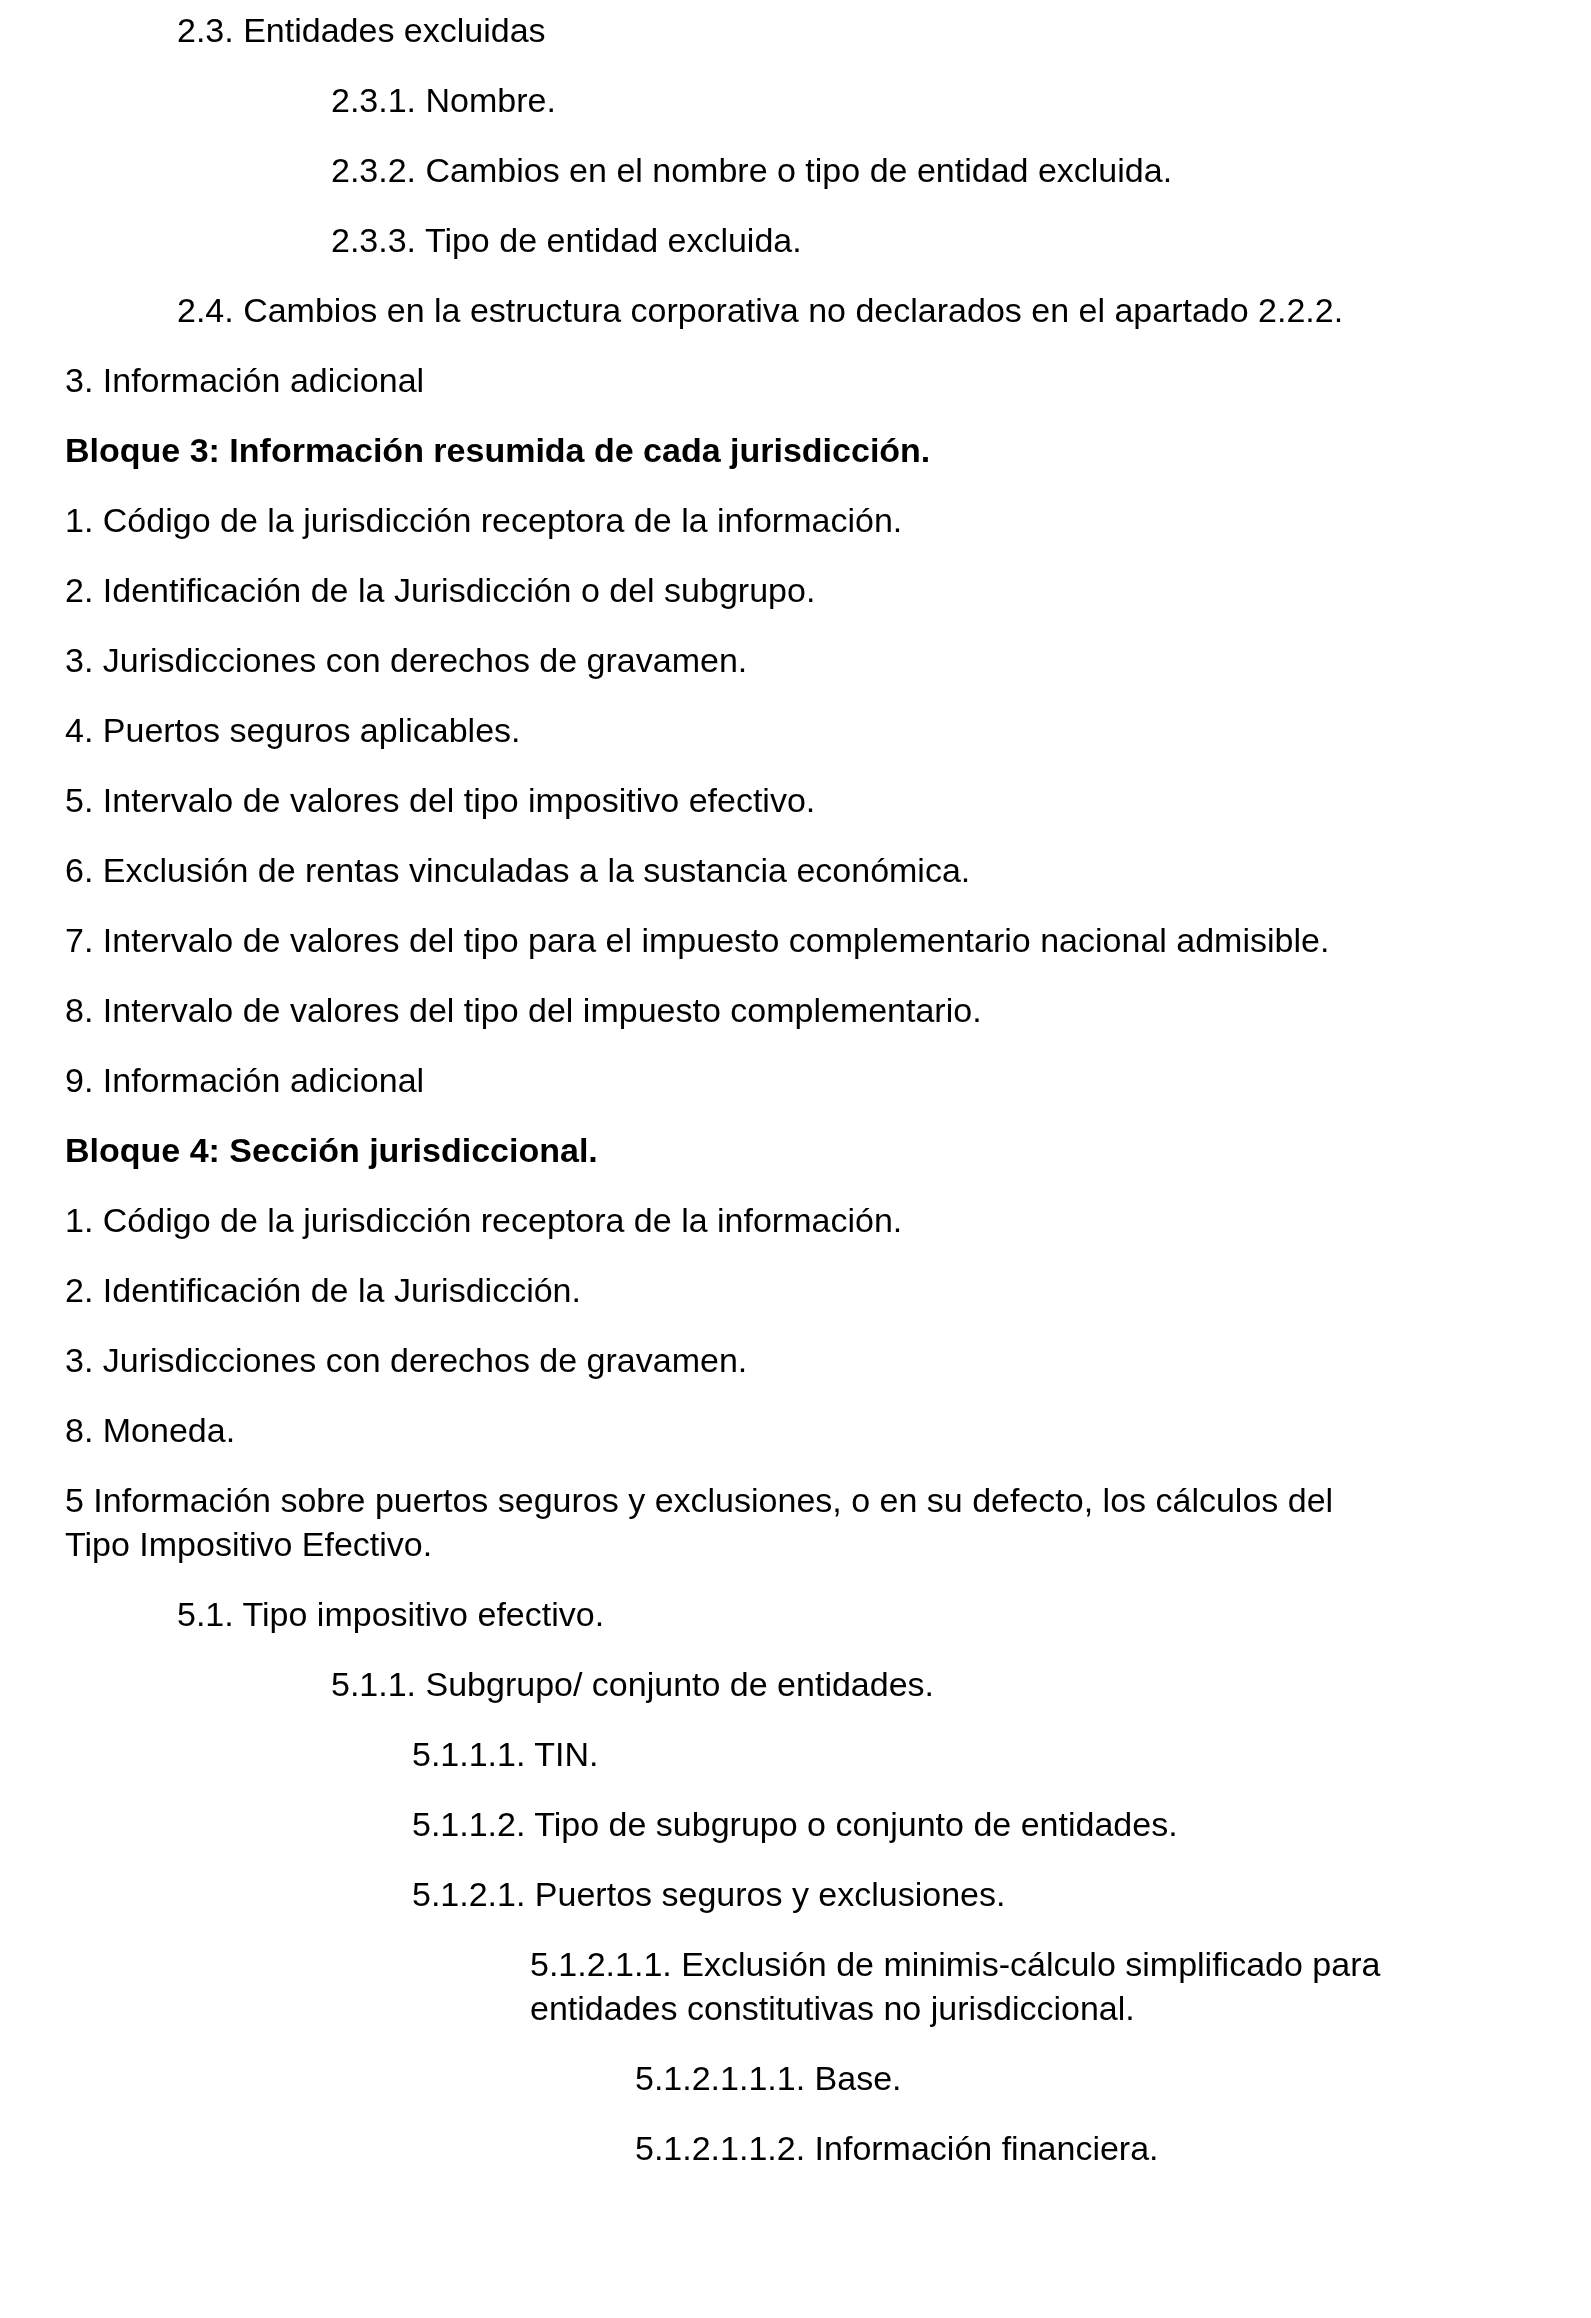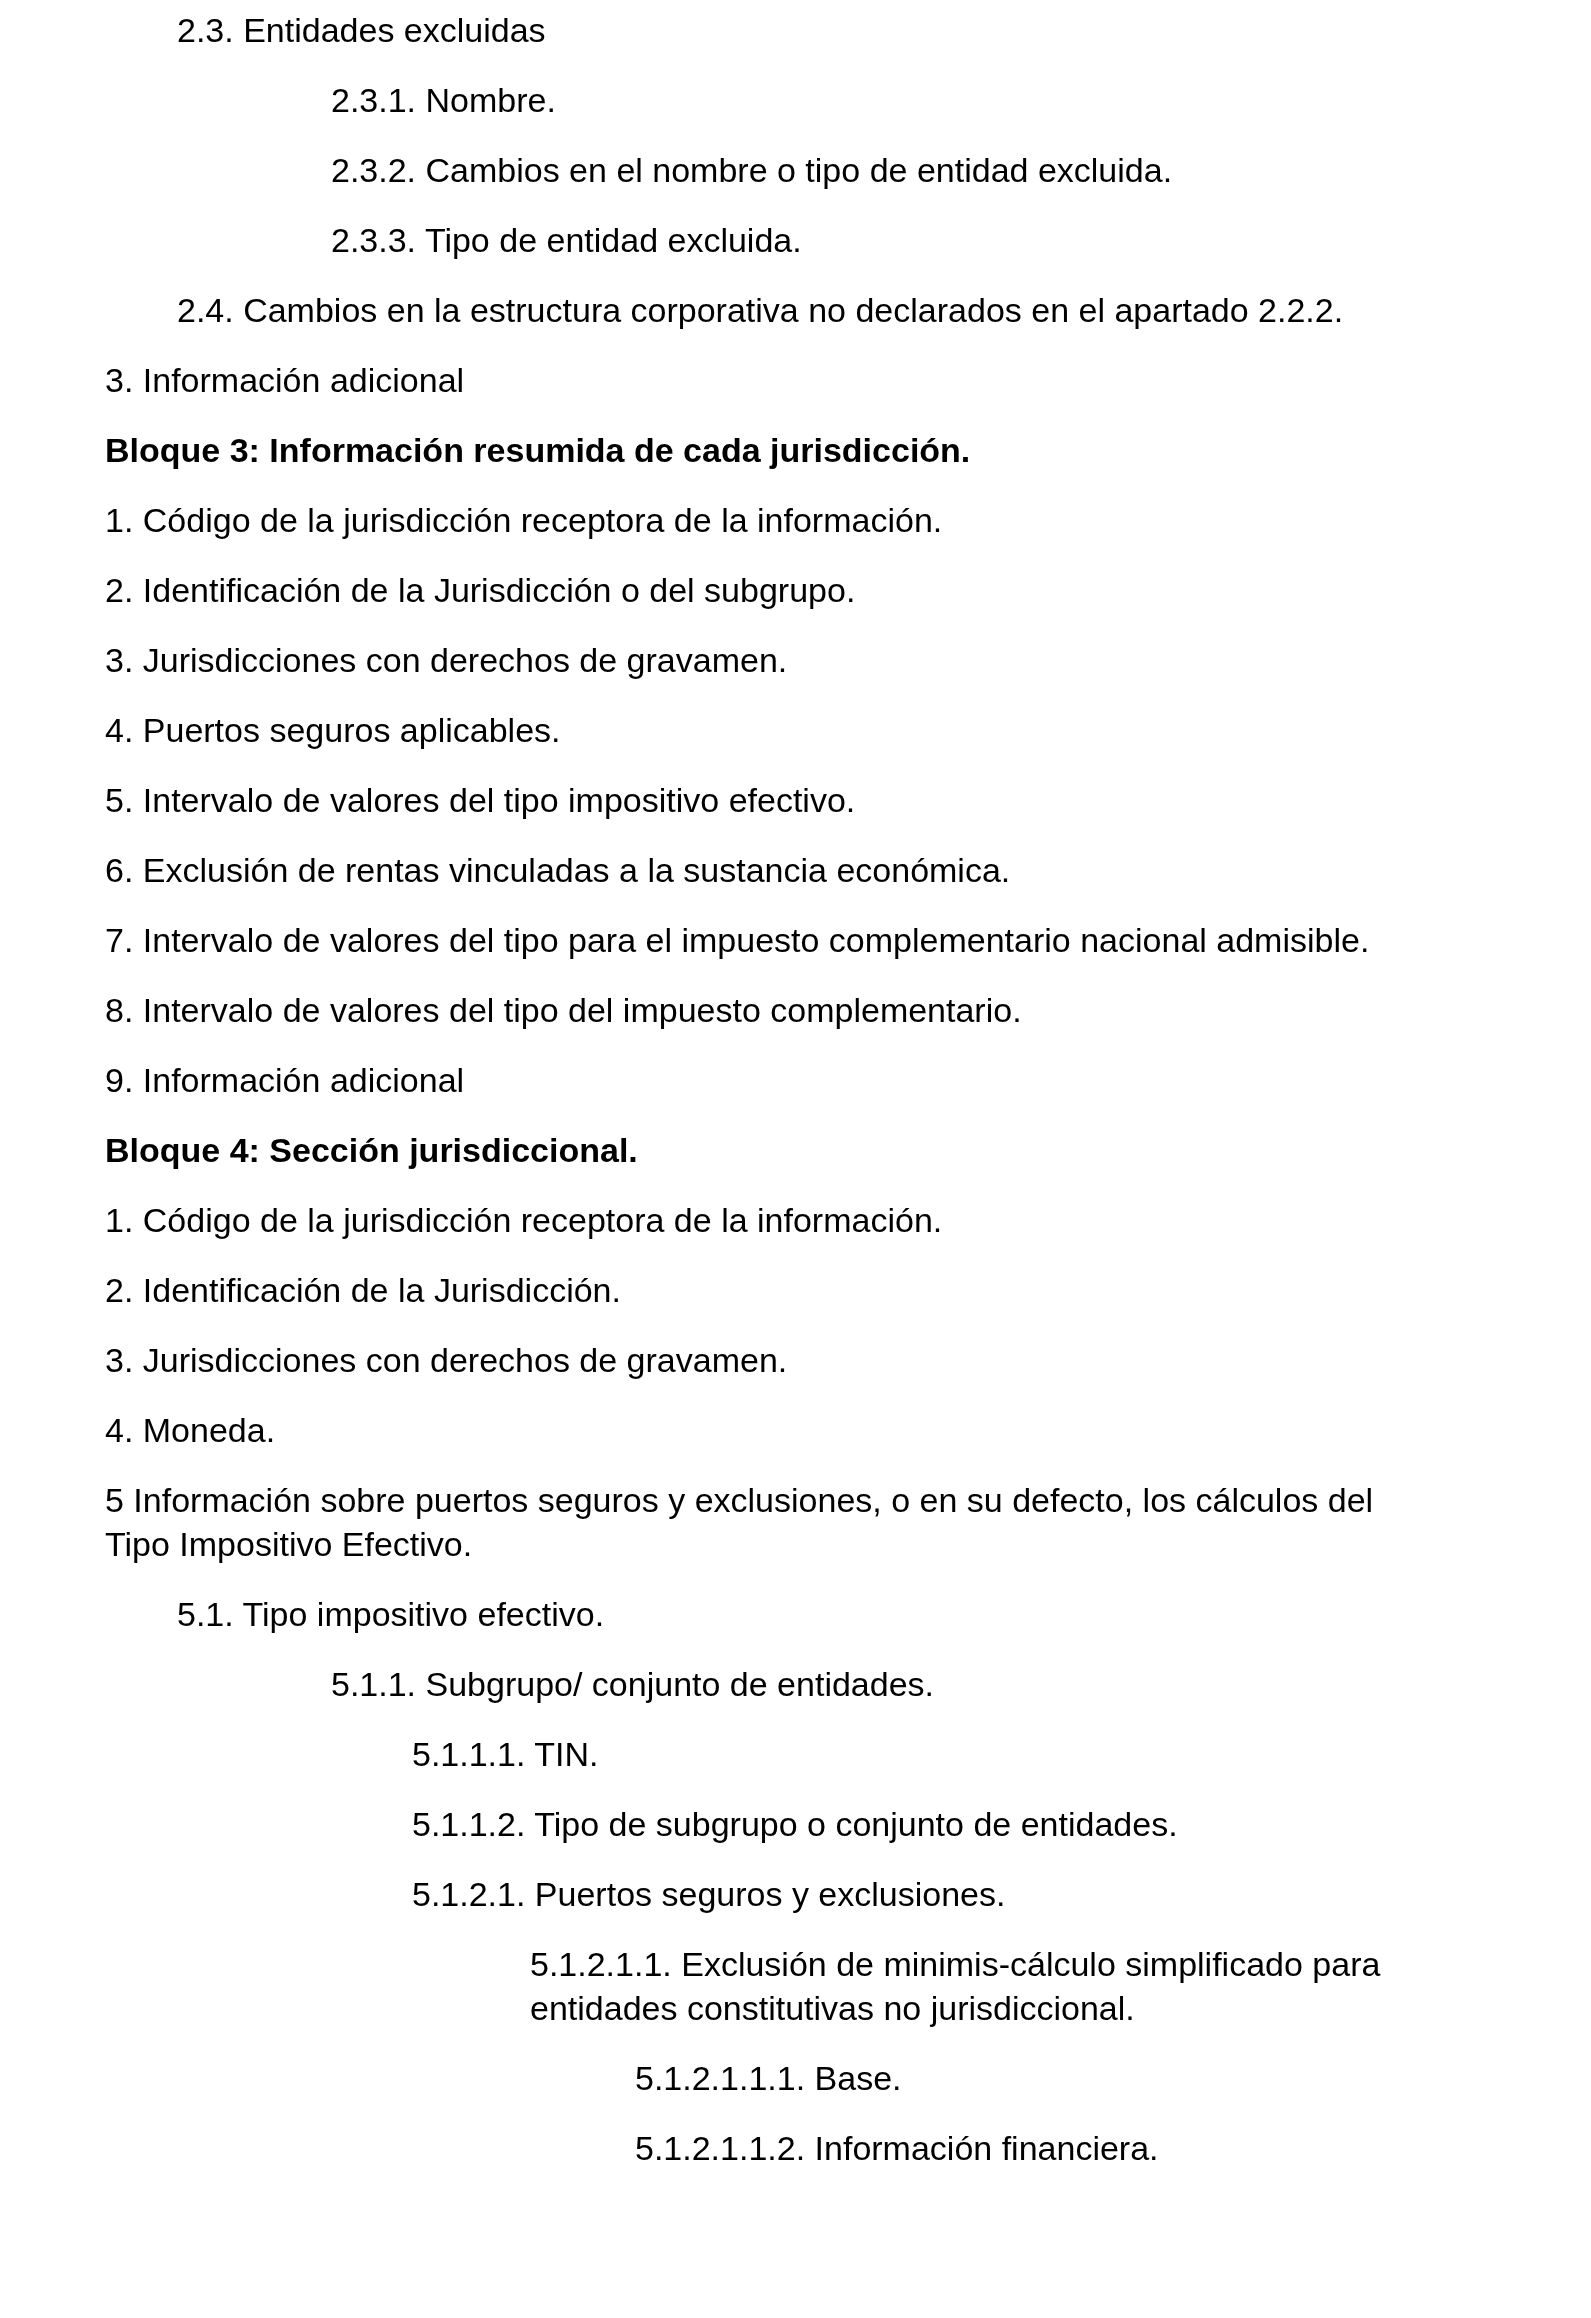--- a/index.html
+++ b/index.html
@@ -24,21 +24,21 @@
   }
   .para {
     margin: 0 0 26px 0;
   }
   .line {
     line-height: 44px;
     white-space: nowrap;
   }
   .bold { font-weight: bold; }
   .italic { }
-  .indent-0 { padding-left: 65px; margin-left: 40px; }
+  .indent-0 { padding-left: 65px; }
   .indent-1 { padding-left: 177px; }
   .indent-2 { padding-left: 295px; margin-left: 36px; }
   .indent-3 { padding-left: 412px; }
   .indent-4 { padding-left: 530px; }
   .indent-5 { padding-left: 635px; }
 </style>
 </head>
 <body>
 
 <main class="page">
@@ -96,21 +96,21 @@
     <div class="para indent-0">
       <div class="line"><span>1. Código de la jurisdicción receptora de la información.</span></div>
     </div>
     <div class="para indent-0">
       <div class="line"><span>2. Identificación de la Jurisdicción.</span></div>
     </div>
     <div class="para indent-0">
       <div class="line"><span>3. Jurisdicciones con derechos de gravamen.</span></div>
     </div>
     <div class="para indent-0">
-      <div class="line"><span>4. Moneda.</span></div>
+      <div class="line"><span>8. Moneda.</span></div>
     </div>
     <div class="para indent-0">
       <div class="line"><span>5 Información sobre puertos seguros y exclusiones, o en su defecto, los cálculos del</span></div>
       <div class="line"><span>Tipo Impositivo Efectivo.</span></div>
     </div>
     <div class="para indent-1">
       <div class="line"><span>5.1. Tipo impositivo efectivo.</span></div>
     </div>
     <div class="para indent-2">
       <div class="line"><span>5.1.1. Subgrupo/ conjunto de entidades.</span></div>

